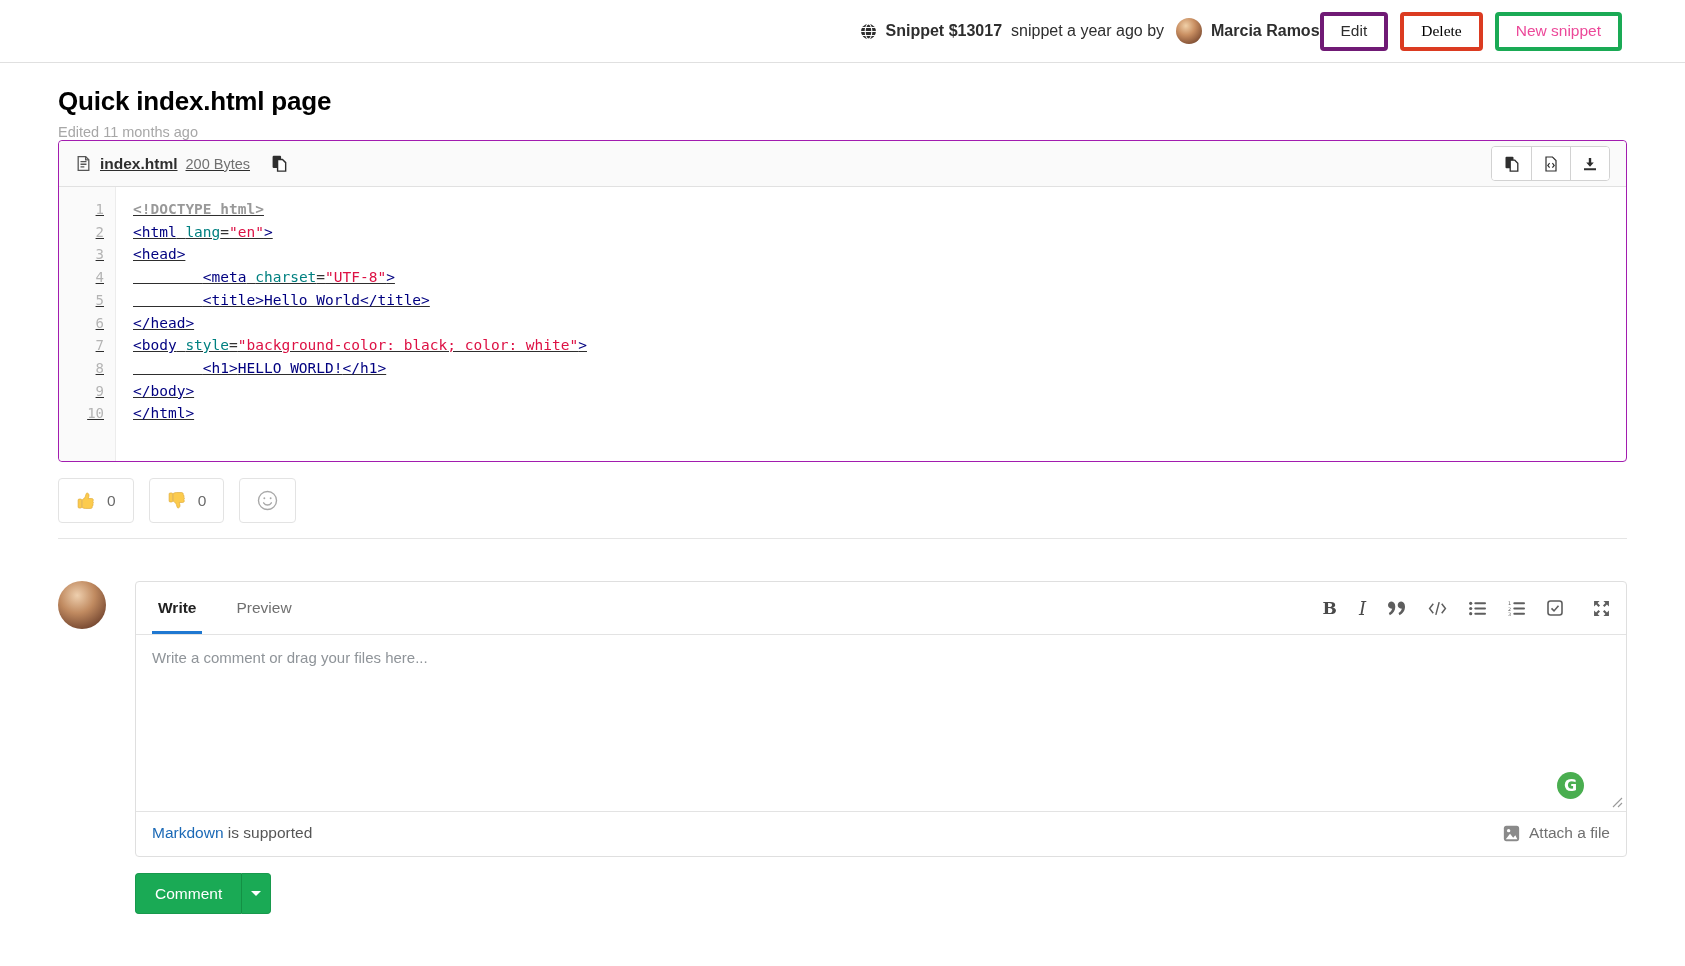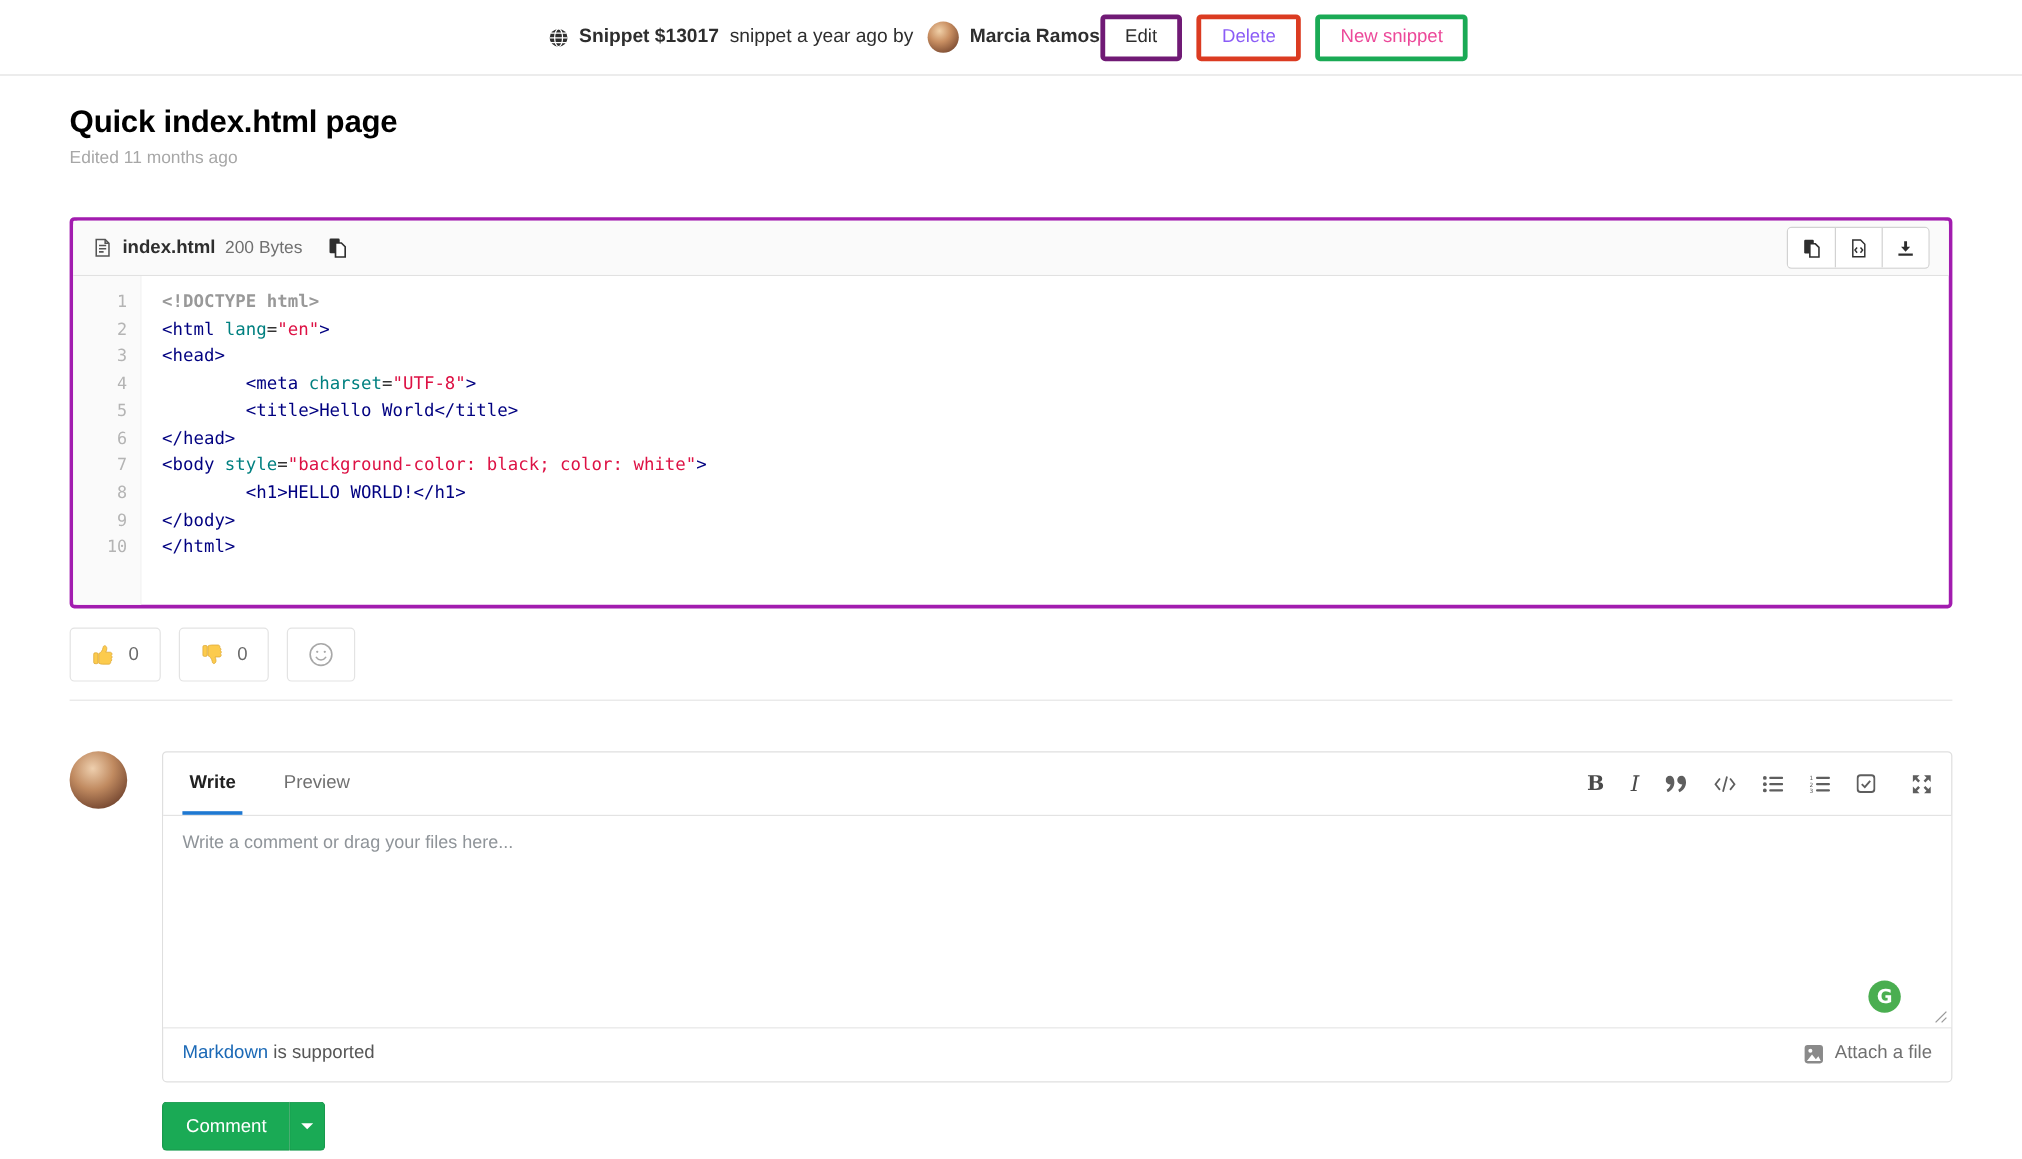--- a/index.html
+++ b/index.html
@@ -1,38 +1,38 @@
 <!DOCTYPE html>
 <html><head>
 <meta charset="utf-8">
 <style>
   * { box-sizing: border-box; margin: 0; padding: 0; }
   html, body { width: 1685px; height: 966px; overflow: hidden; }
   body { background: #fff; font-family: "Liberation Sans", sans-serif; color: #2e2e2e; }
 
   
-  .top-bar { display:flex; justify-content:center; align-items:center;
+  .top-bar { display:flex; justify-content:flex-end; align-items:center;
              height:63px; padding:0 63px 0 58px; border-bottom:1px solid #e0e0e0; }
   .top-left { display:flex; align-items:center; gap:9px; font-size:16px; }
   .bold { font-weight:700; }
   .avatar-sm { width:26px; height:26px; border-radius:50%; flex:none; margin-left:3px;
       background: radial-gradient(circle at 38% 30%, #f0d0a8 0%, #c98f62 38%, #8d5a3c 72%, #5f3b28 100%); }
   .top-actions { display:flex; gap:12px; }
   .btn { height:39px; padding:0 17px; font-size:15.5px; background:#fff; border-radius:4px;
          border:4px solid #701a75; color:#2e2e2e; cursor:pointer; font-family:inherit; }
-  .btn-danger  { border-color:#db3b21; color:#8b5cf6; }
+  .btn-danger  { border-color:#db3b21; color:#000000;font-family:Liberation Serif, serif; }
   .btn-success { border-color:#1aaa55; color:#ec4899; }
 
   
   .container { padding:0 58px; }
   h1.title { margin-top:23px; font-size:26px; color:#000000; letter-spacing:-0.2px; }
   .edited { margin-top:7px; font-size:14.5px; color:#a7a7a7; }
 
   
-  .file-holder { margin-top:41px; border:3px solid #a21caf; border-radius:4px; }
+  .file-holder { border:1px solid #a21caf; border-radius:4px;text-decoration:underline; }
   .file-header { display:flex; justify-content:space-between; align-items:center; background:#fafafa;
                  border-bottom:1px solid #e1e1e1; padding:5px 16px; min-height:45px; border-radius:4px 4px 0 0; }
   .file-meta { display:flex; align-items:center; gap:8px; font-size:15.5px; }
   .file-name { font-weight:700; }
   .file-size { color:#707070; font-size:14.5px; }
   .icon-btn { background:none; border:none; margin-left:13px; cursor:pointer; display:flex; align-items:center; }
   .btn-group { display:flex; border:1px solid #d2d2d2; border-radius:4px; overflow:hidden; background:#fff; }
   .btn-group button { width:39px; height:33px; display:flex; align-items:center; justify-content:center;
                       background:#fff; border:none; border-left:1px solid #d2d2d2; cursor:pointer; }
   .btn-group button:first-child { border-left:none; }

